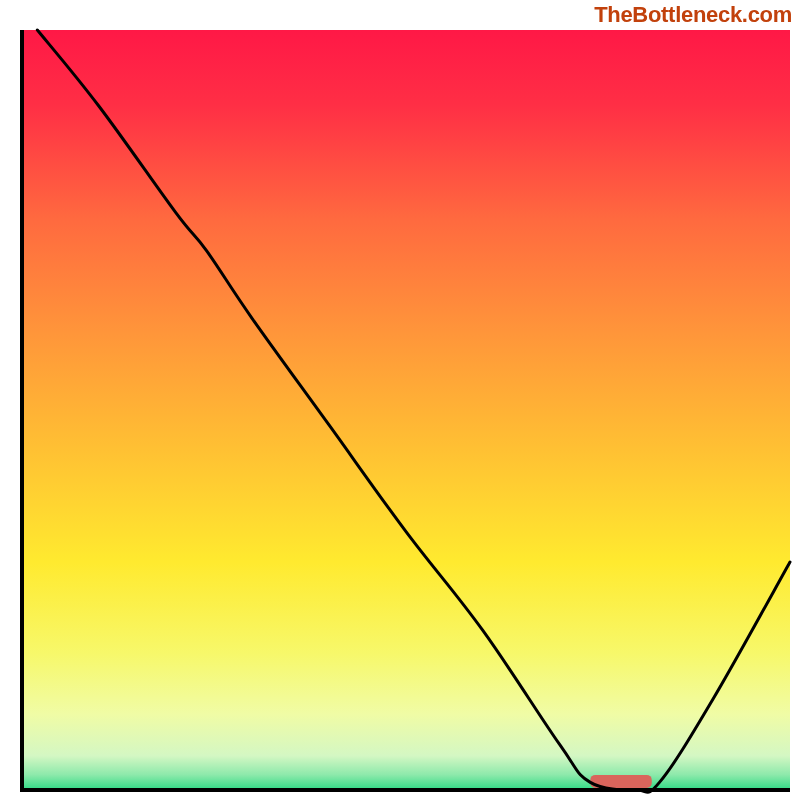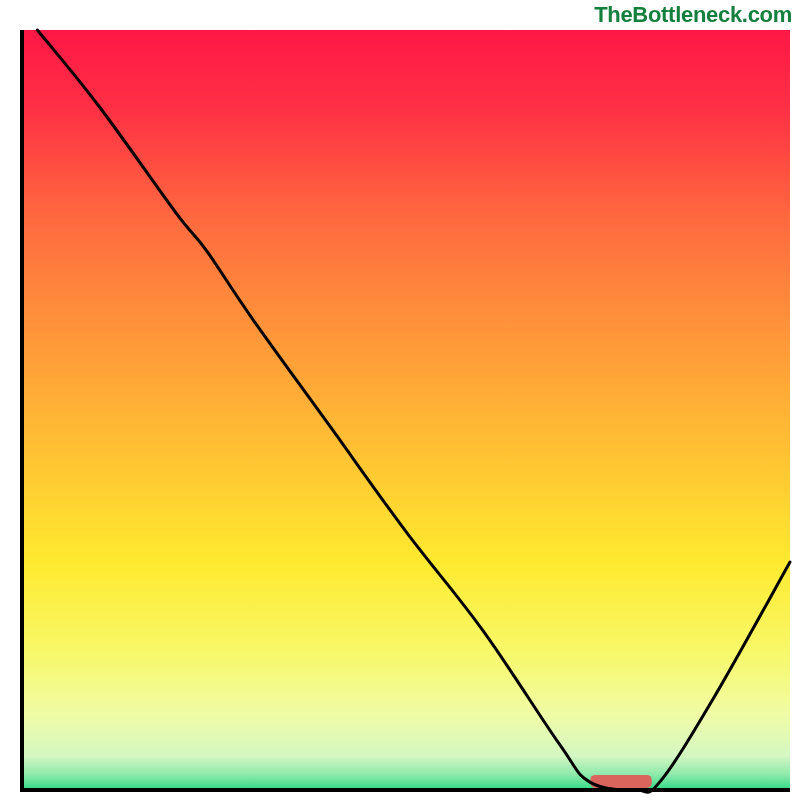--- a/index.html
+++ b/index.html
@@ -15,21 +15,21 @@
     width: 800px;
     height: 800px;
   }
   .watermark {
     position: absolute;
     top: 2px;
     right: 8px;
     font-family: Arial, Helvetica, sans-serif;
     font-size: 22px;
     font-weight: bold;
-    color: #15803d;
+    color: #c2410c;
     letter-spacing: -0.3px;
     z-index: 3;
   }
   svg.plot {
     position: absolute;
     top: 0;
     left: 0;
     width: 800px;
     height: 800px;
     z-index: 2;

